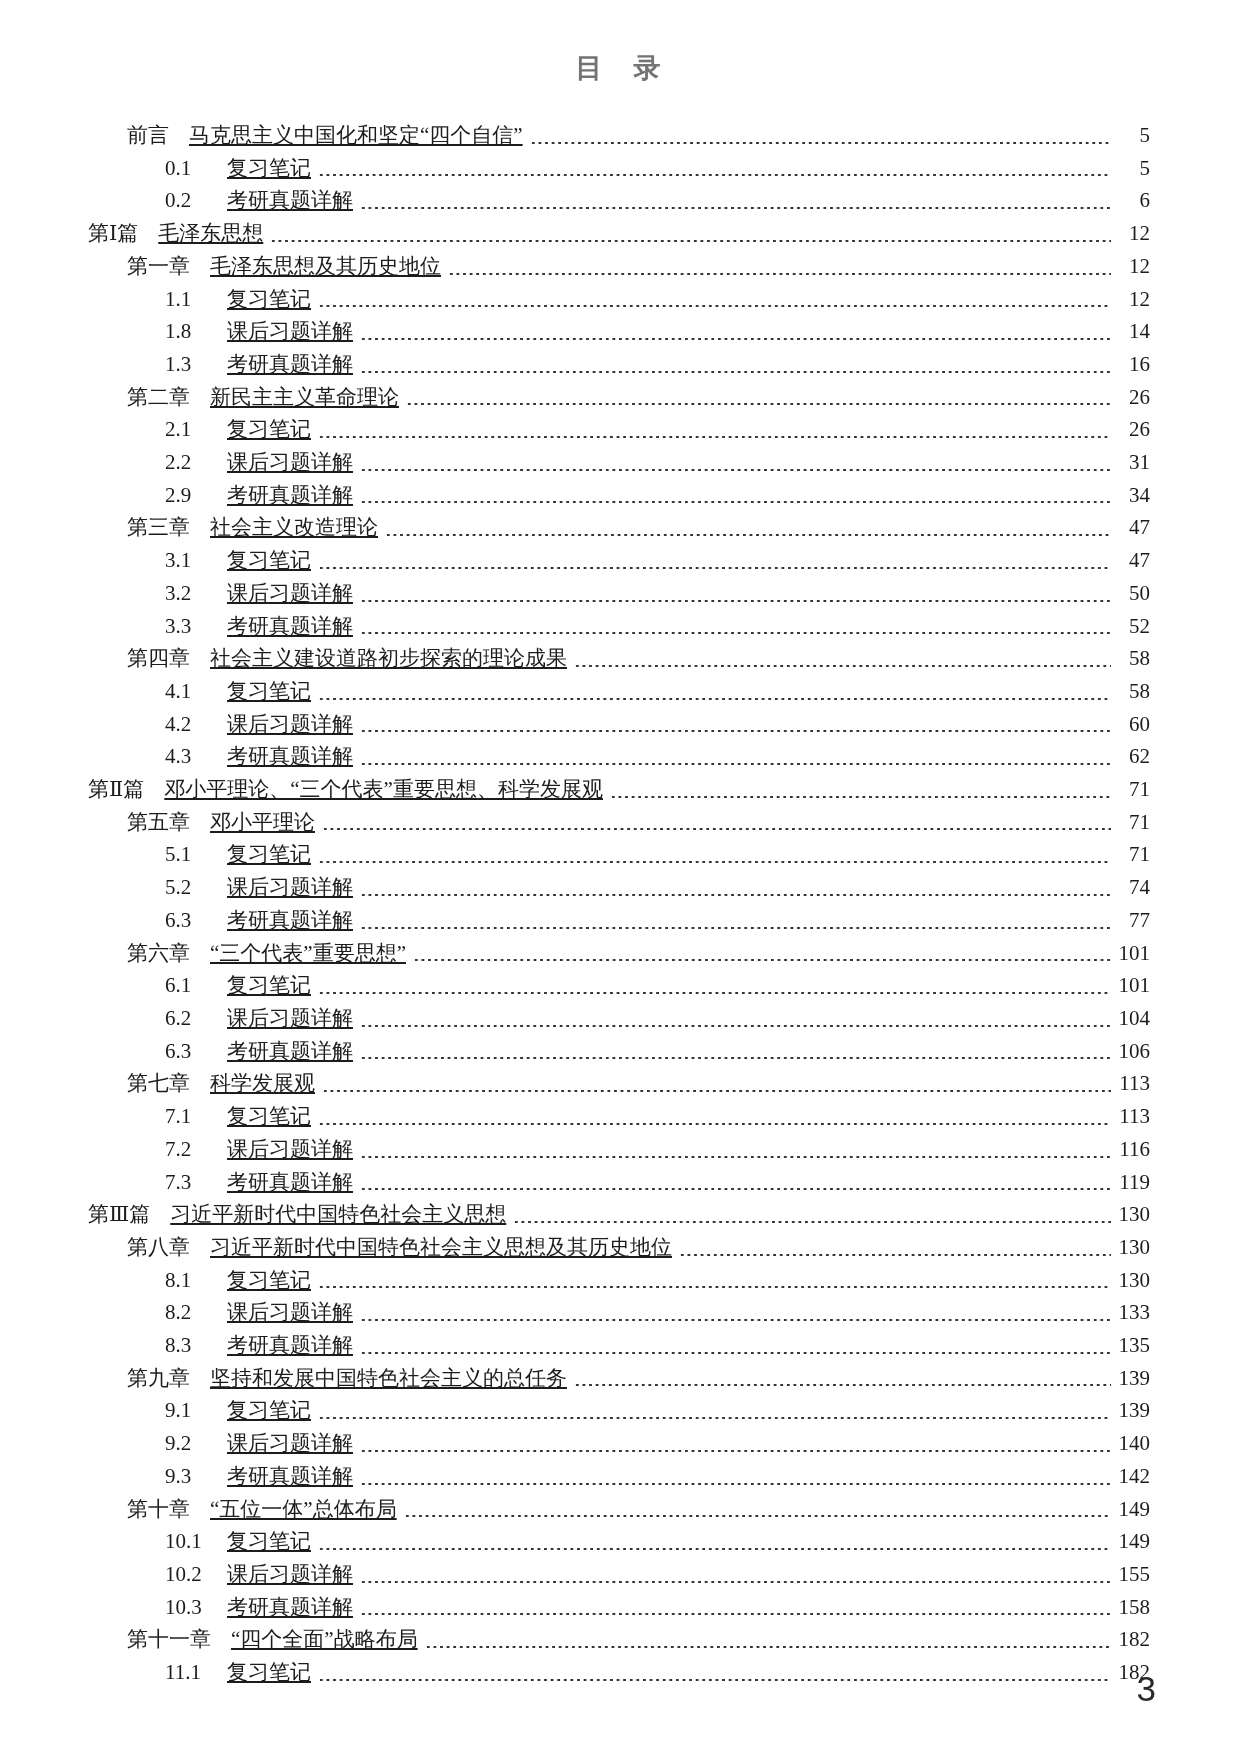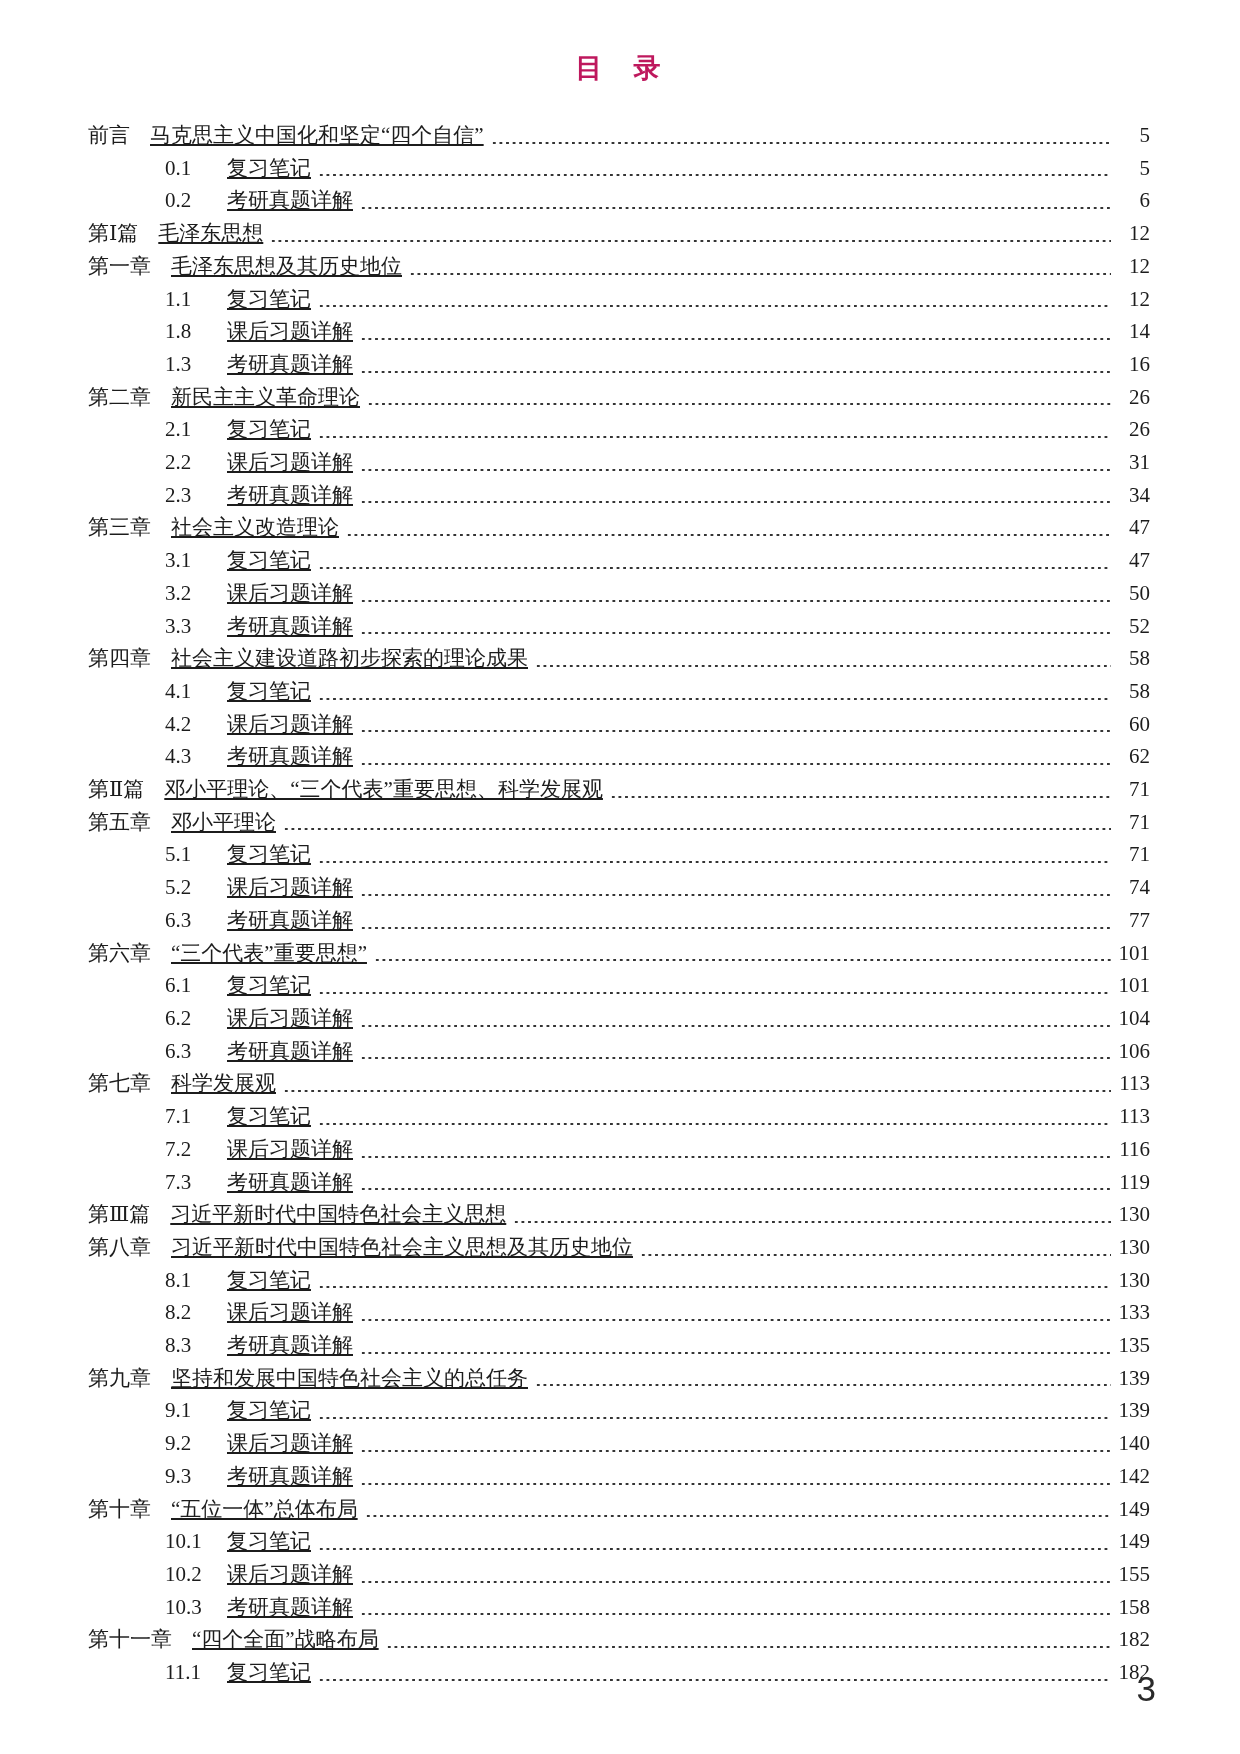--- a/index.html
+++ b/index.html
@@ -32,21 +32,21 @@
     align-items:baseline;
     font-size:21px;
     line-height:32.7px;
     white-space:nowrap;
   }
   .row .num{
     flex:none;
     margin-right:20px;
   }
   .row.lvl-part{ margin-left:0; }
-  .row.lvl-chapter{ }
+  .row.lvl-chapter{ margin-left:39px; }
   .row.lvl-section{ margin-left:77px; }
   .row.lvl-section .num{
     min-width:46px;
     margin-right:16px;
   }
   .row .ttl{ flex:none;text-decoration:underline; }
   .leader{
     flex:1 1 auto;
     align-self:flex-end;
     height:4px;
@@ -70,21 +70,21 @@
     font-size:35px;
     line-height:38px;
     color:#2a2a2a;
     font-family:"Liberation Sans","DejaVu Sans",sans-serif;
   }
 </style>
 </head>
 <body style="color: rgb(28, 28, 28);">
 
 <div class="doc">
-  <h1 class="doc-title" style="color: #be185d;">目　录</h1>
+  <h1 class="doc-title" style="color: #737373;">目　录</h1>
   <div class="toc-list" id="toc-list">
       <div class="row lvl-chapter">
     <span class="num">前言</span>
     <span class="ttl">马克思主义中国化和坚定“四个自信”</span>
     <span class="leader"></span>
     <span class="pg">5</span>
   </div>
       <div class="row lvl-section">
     <span class="num">0.1</span>
     <span class="ttl">复习笔记</span>
@@ -139,21 +139,21 @@
     <span class="leader"></span>
     <span class="pg">26</span>
   </div>
       <div class="row lvl-section">
     <span class="num">2.2</span>
     <span class="ttl">课后习题详解</span>
     <span class="leader"></span>
     <span class="pg">31</span>
   </div>
       <div class="row lvl-section">
-    <span class="num">2.3</span>
+    <span class="num">2.9</span>
     <span class="ttl">考研真题详解</span>
     <span class="leader"></span>
     <span class="pg">34</span>
   </div>
       <div class="row lvl-chapter">
     <span class="num">第三章</span>
     <span class="ttl">社会主义改造理论</span>
     <span class="leader"></span>
     <span class="pg">47</span>
   </div>

